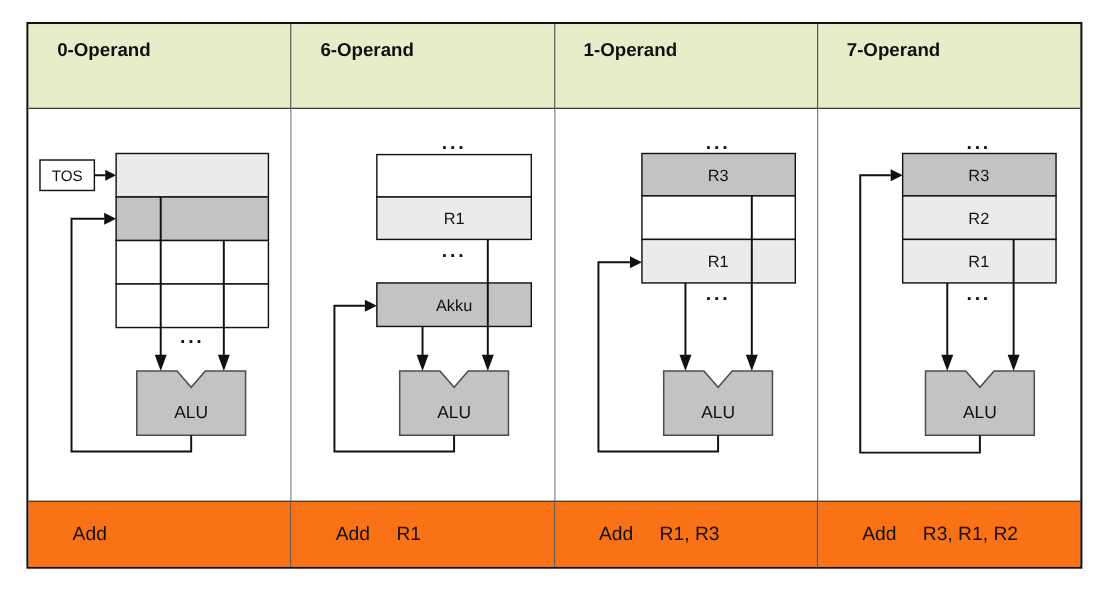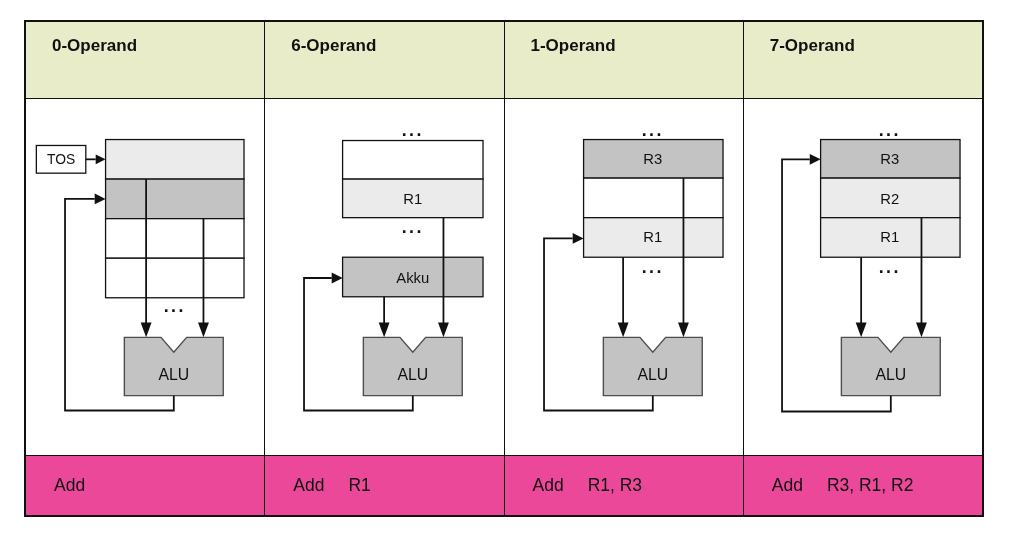--- a/index.html
+++ b/index.html
@@ -15,23 +15,23 @@
   .op-col{flex:1 1 0;display:flex;flex-direction:column;min-width:0;}
   .op-col + .op-col{border-left:1.5px solid #111;}
   .col-header{
     height:77px;box-sizing:border-box;background:#e9ecc8;
     border-bottom:1.5px solid #111;padding:13px 6px 0 26px;
     font-size:17px;font-weight:bold;line-height:1.32;
   }
   .col-body{flex:1 1 auto;position:relative;background:#fff;}
   .col-body svg{position:absolute;left:0;top:0;width:100%;height:100%;display:block;}
   .col-footer{
-    height:60px;box-sizing:border-box;background:#ec4899;
+    height:60px;box-sizing:border-box;background:#f97316;
     border-top:1.5px solid #111;display:flex;align-items:center;
-    padding-left:28px;font-size:17.5px;
+    padding-left:40px;font-size:17.5px;
   }
   .col-footer .ops{margin-left:24px;}
   svg text{font-family:"Liberation Sans", sans-serif;}
   .lbl{font-size:15px;fill:#111;}
   .tos-lbl{font-size:14px;fill:#111;}
   .alu-lbl{font-size:16px;fill:#111;}
   .dots{font-size:18px;font-weight:bold;fill:#111;letter-spacing:2.5px;}
   .cell{stroke:#111;stroke-width:1.3;}
   .wire{stroke:#111;stroke-width:1.8;fill:none;}
   .head{fill:#111;stroke:none;}

